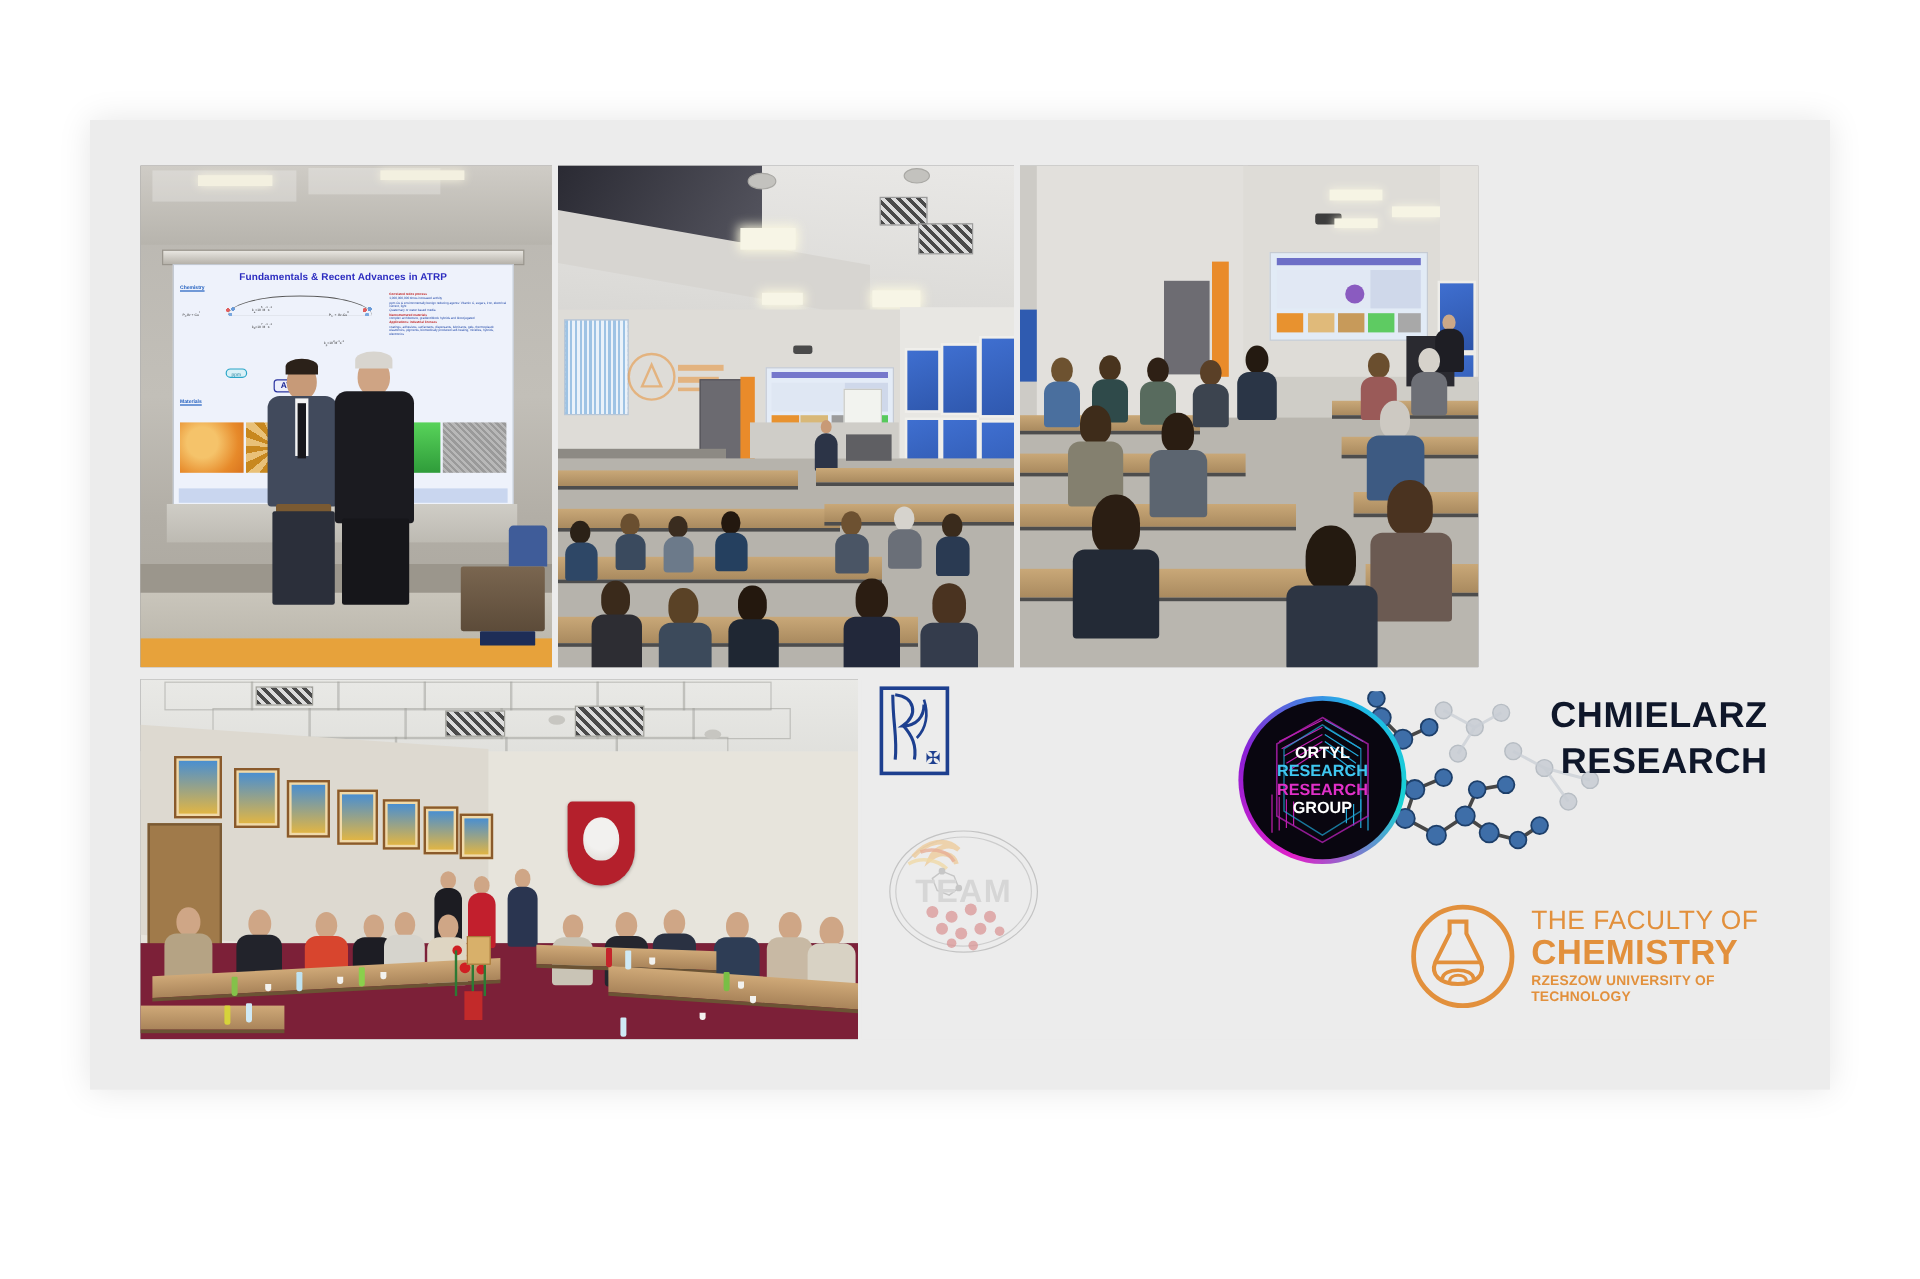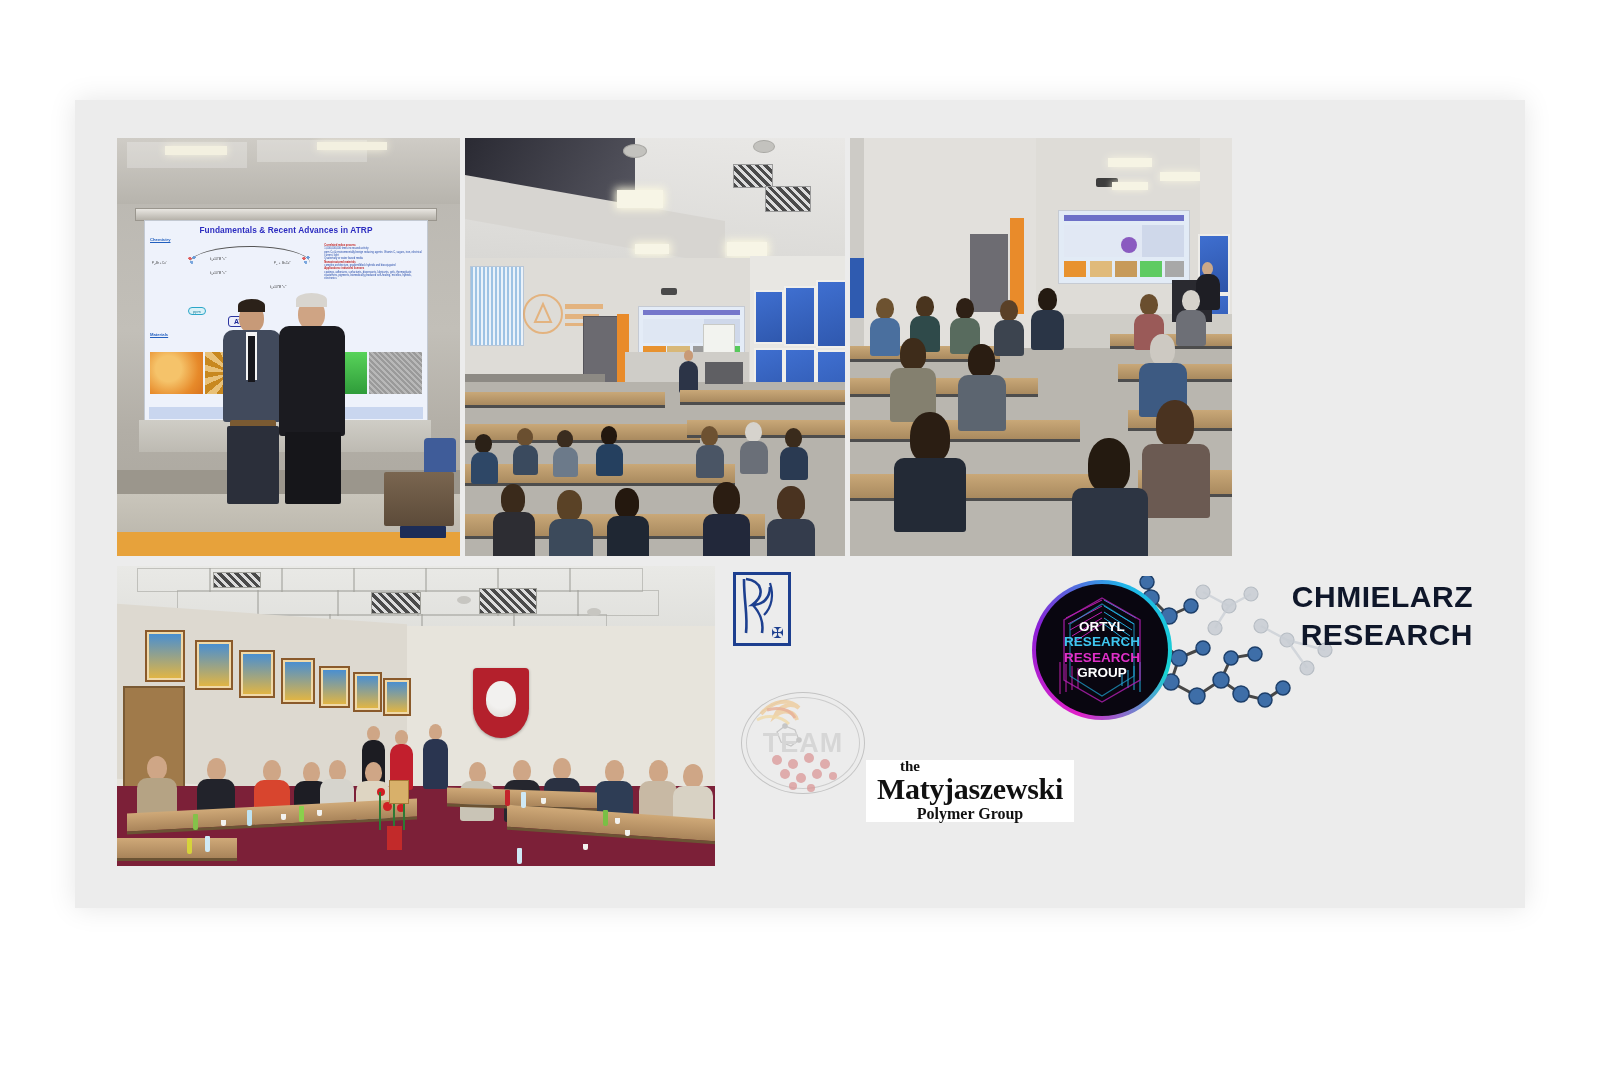--- a/index.html
+++ b/index.html
@@ -742,22 +742,32 @@
           </svg>
           <div class="ortyl-txt">
             <div style="color:#ffffff;">ORTYL</div>
             <div style="color:#3fc7f0;">RESEARCH</div>
             <div style="color:#e030c8;">RESEARCH</div>
             <div style="color:#ffffff;">GROUP</div>
           </div>
         </div>
       </div>
 
-      <div class="maty">
-        <div class="maty-the">the</div>
-        <div class="maty-main">Matyjaszewski</div>
-        <div class="maty-sub">Polymer Group</div>
-      </div>
-
+
+      <div class="foc">
+        <div class="foc-mark">
+          <svg width="70" height="70" viewBox="0 0 70 70" style="position:absolute;left:0;top:0;">
+            <path d="M28 10 L42 10 L42 20 L54 44 C58 54, 50 62, 35 62 C20 62, 12 54, 16 44 L28 20 Z" fill="none" stroke="#e2903c" stroke-width="3.4"></path>
+            <path d="M16 44 H54" stroke="#e2903c" stroke-width="3"></path>
+            <path d="M22 58 C22 48, 48 48, 48 58" fill="none" stroke="#e2903c" stroke-width="3"></path>
+            <path d="M28 60 C28 53, 42 53, 42 60" fill="none" stroke="#e2903c" stroke-width="2.6"></path>
+          </svg>
+        </div>
+        <div>
+          <div class="foc-txt1">THE FACULTY OF</div>
+          <div class="foc-txt2">CHEMISTRY</div>
+          <div class="foc-txt3">RZESZOW UNIVERSITY OF TECHNOLOGY</div>
+        </div>
+      </div>
 
     </div>
   </div>
 </div>
 
 </body></html>

